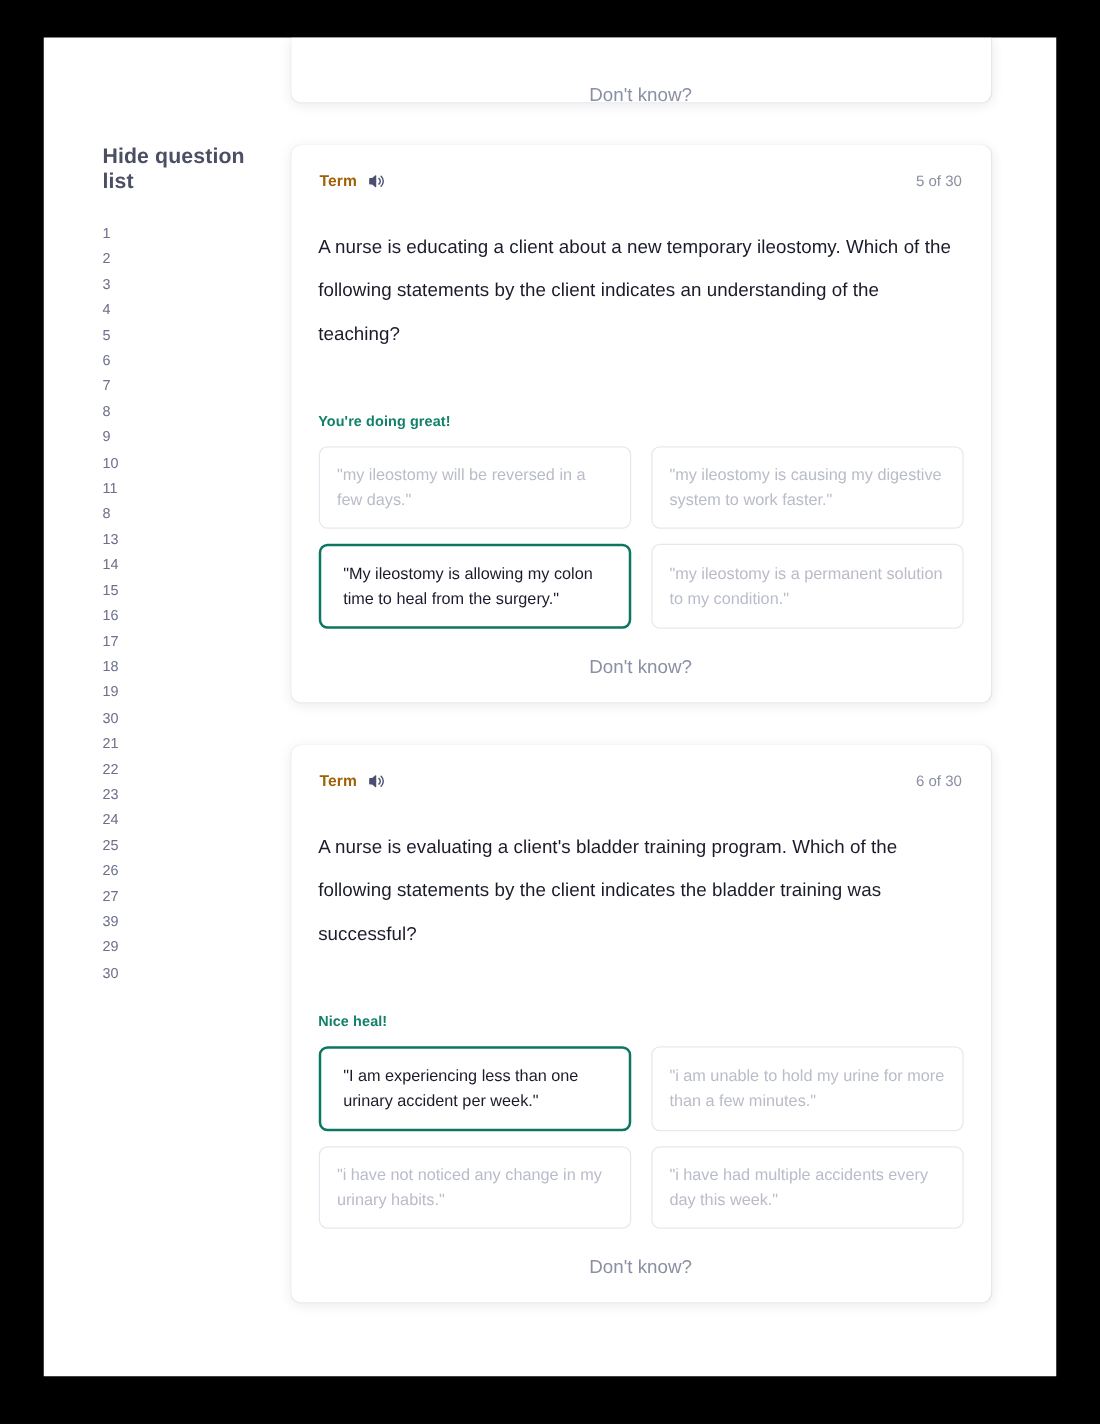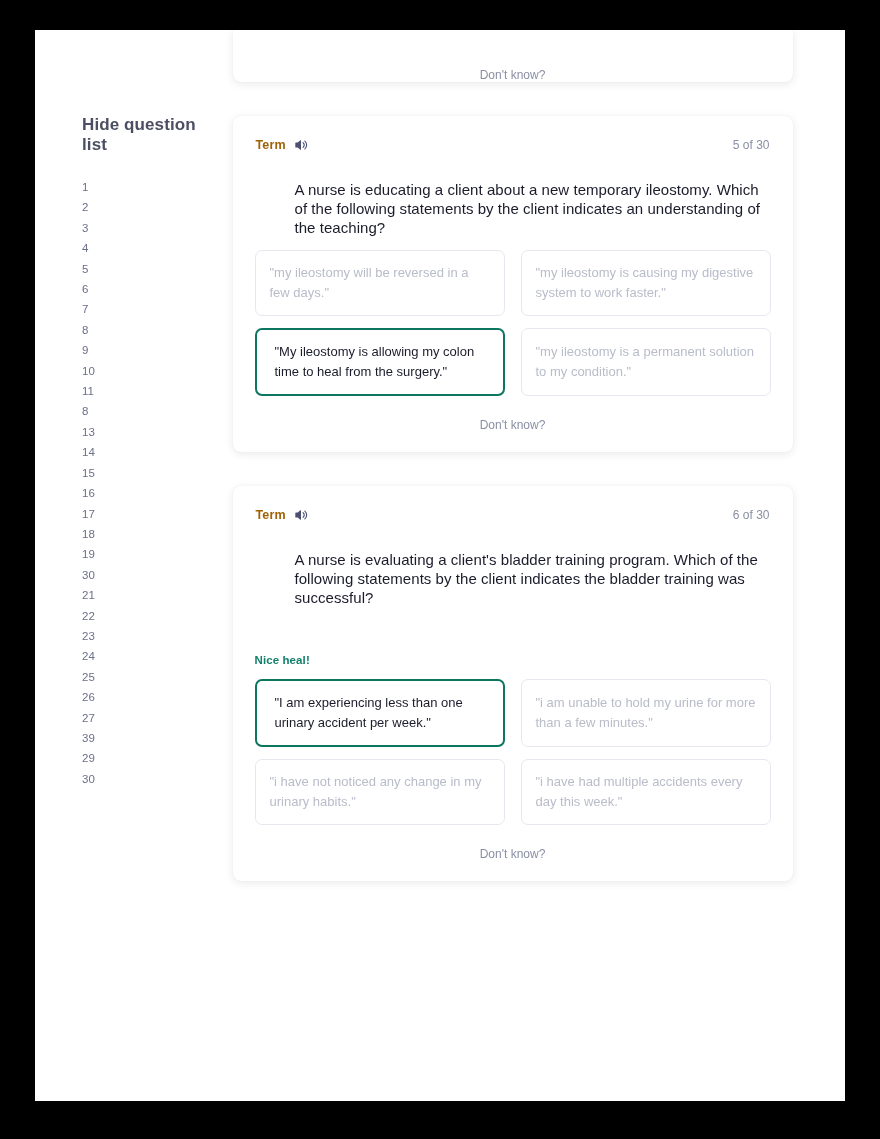--- a/index.html
+++ b/index.html
@@ -114,25 +114,24 @@
   }
   .audio-icon svg { width: 14px; height: 14px; display: block; }
   .counter {
     font-size: 12px;
     color: #8a8fa3;
   }
 
   .question-text {
     margin-top: 28px;
     font-size: 15px;
-    line-height: 19px;
+    line-height: 35px;
     color: #1b1c2b;
     letter-spacing: 0.05px;
     padding-right: 6px;
-    margin-left: 40px;
   }
 
   .praise {
     margin-top: 47px;
     font-size: 11.5px;
     font-weight: 700;
     color: #12806a;
     letter-spacing: 0.1px;
   }
 
@@ -160,21 +159,21 @@
     border: 2px solid #0c7660;
     color: #1b1c2b;
     justify-content: center;
     text-align: left;
     padding: 12px 18px;
   }
 
   .dont-know {
     display: block;
     text-align: center;
-    font-size: 12px;
+    font-size: 15px;
     color: #8a8fa3;
     padding: 22px 0 20px 0;
     cursor: pointer;
   }
 
   .spacer-bottom { height: 180px; }
 </style>
 </head>
 <body>
 
@@ -232,20 +231,21 @@
                   <svg viewBox="0 0 16 16" fill="none" xmlns="http://www.w3.org/2000/svg">
                     <path d="M7.2 2.6 4.3 5.1H2.2a.7.7 0 0 0-.7.7v4.4c0 .4.3.7.7.7h2.1l2.9 2.5a.5.5 0 0 0 .8-.4V3a.5.5 0 0 0-.8-.4z" fill="currentColor"></path>
                     <path d="M10.4 5.4a3.3 3.3 0 0 1 0 5.2" stroke="currentColor" stroke-width="1.3" stroke-linecap="round"></path>
                     <path d="M12.4 3.5a6 6 0 0 1 0 9" stroke="currentColor" stroke-width="1.3" stroke-linecap="round"></path>
                   </svg>
                 </span>
               </div>
               <span class="counter">5 of 30</span>
             </div>
             <div class="question-text">A nurse is educating a client about a new temporary ileostomy. Which of the following statements by the client indicates an understanding of the teaching?</div>
+            <div class="praise">You're doing great!</div>
             <div class="options">
               <div class="option">"my ileostomy will be reversed in a few days."</div>
               <div class="option">"my ileostomy is causing my digestive system to work faster."</div>
               <div class="option selected">"My ileostomy is allowing my colon time to heal from the surgery."</div>
               <div class="option">"my ileostomy is a permanent solution to my condition."</div>
             </div>
             <span class="dont-know">Don't know?</span>
           </div>
           <div class="card card--full">
             <div class="card-head">

